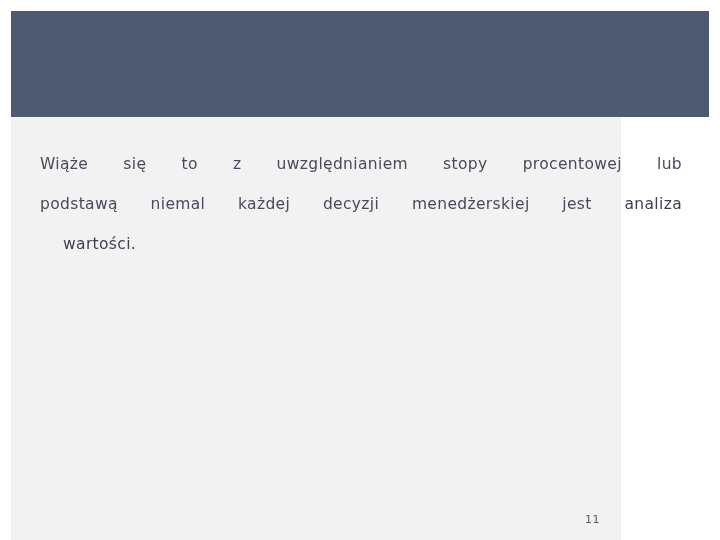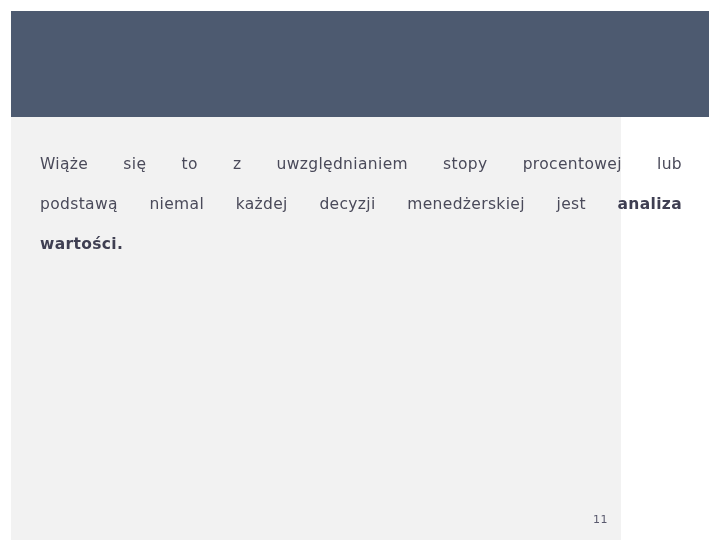--- a/index.html
+++ b/index.html
@@ -66,29 +66,30 @@
     line-height: 40px;
     color: #4a4a5a;
     letter-spacing: 0.35px;
     text-align: justify;
     text-align-last: justify;
     white-space: normal;
   }
   .body-line.last-line {
     text-align: left;
     text-align-last: left;
+    margin-left: 23px;
   }
   .body-line .bold {
-    font-weight: bold;
+    font-weight: normal;
     color: #3f3f52;
   }
 
   .page-number {
     position: absolute;
-    right: 24px;
+    right: 32px;
     bottom: 14px;
     font-size: 11px;
     color: #5a5a6e;
     letter-spacing: 0.5px;
   }
 </style>
 </head>
 <body>
 
 <div class="slide">

